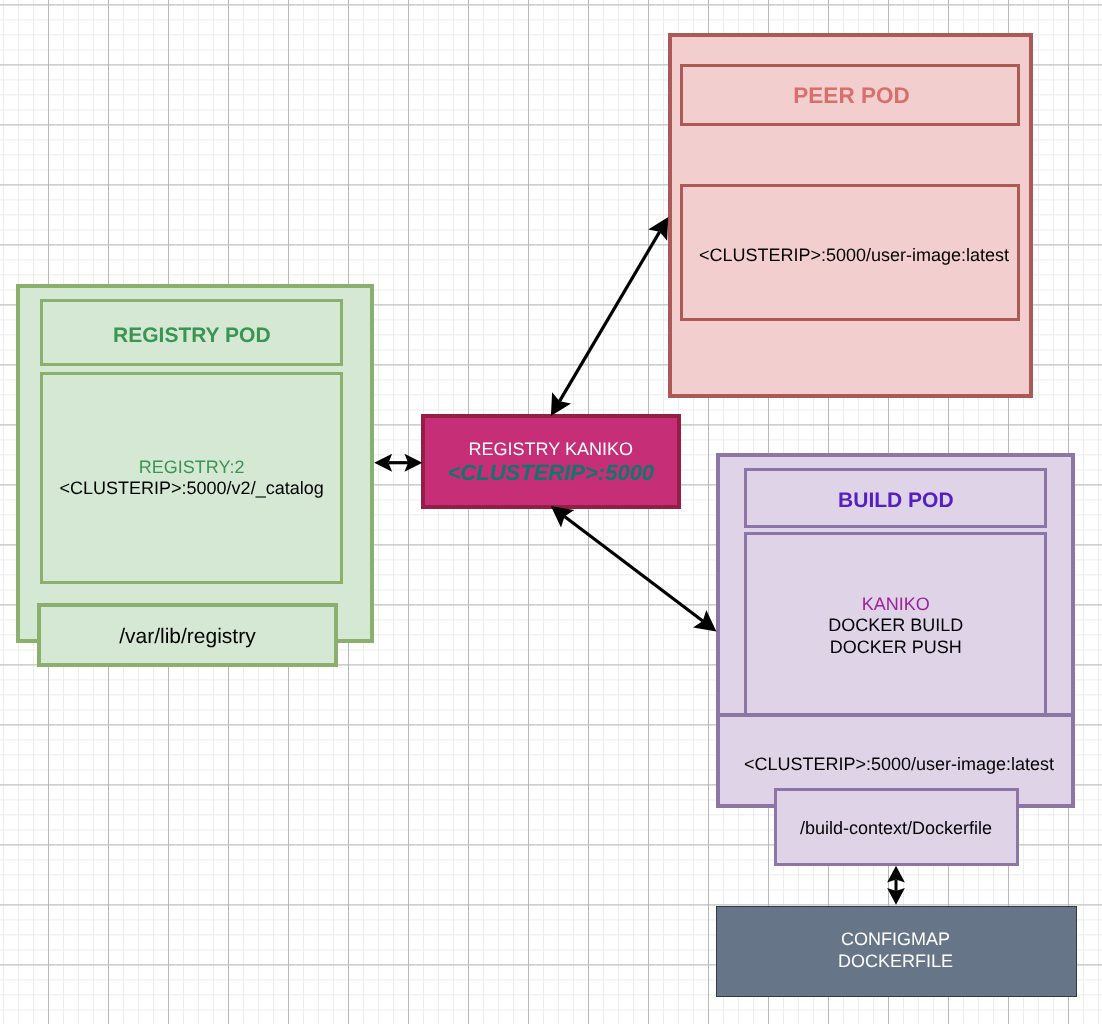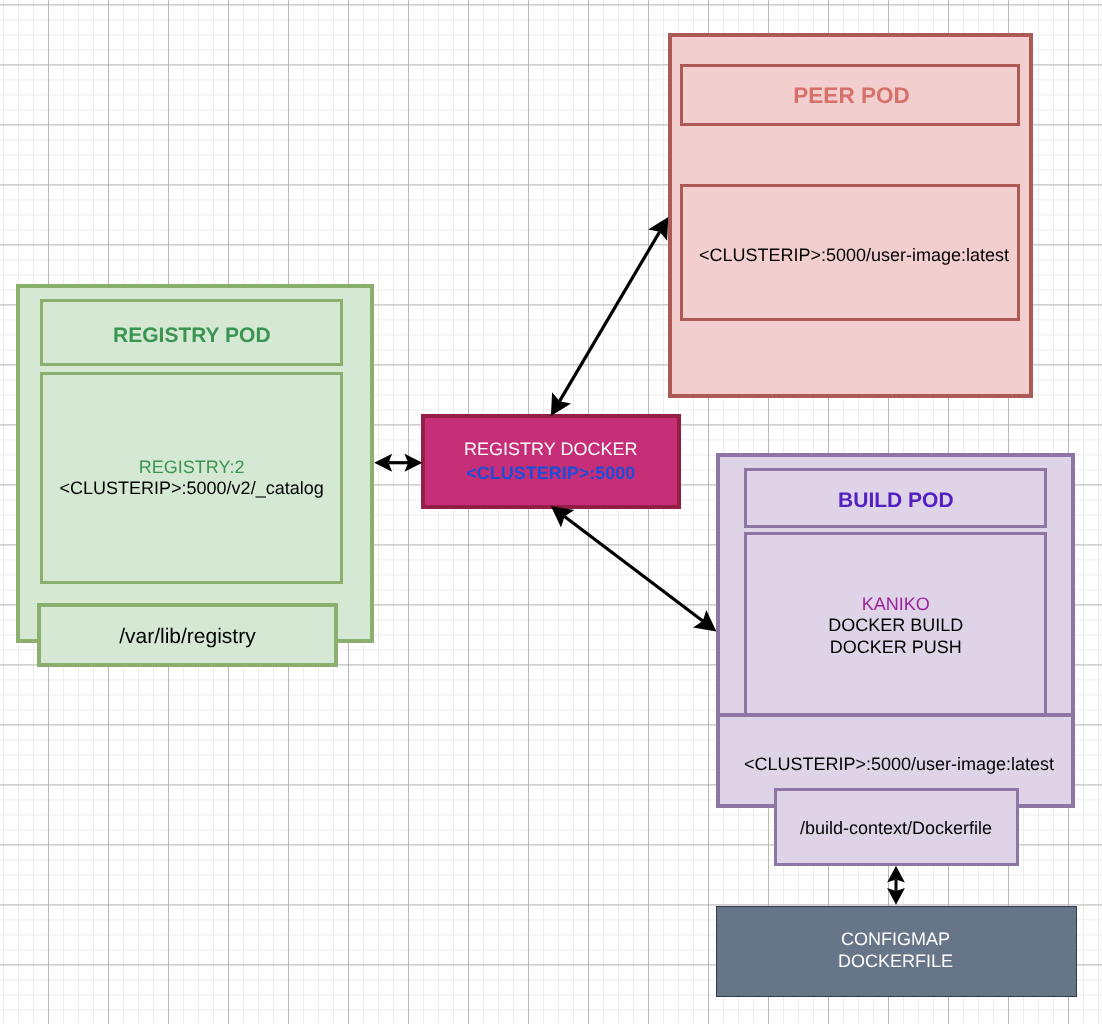--- a/index.html
+++ b/index.html
@@ -48,22 +48,22 @@
   <div class="box" style="left:680px;top:64px;width:339.5px;height:61.5px;background:#f2cece;border:3px solid #ad5a56;z-index:3;"></div>
   <div class="lbl" style="left:551.5px;top:83.2px;width:600px;z-index:6;">
       <span style="font-size:22.5px;font-weight:bold;color:#d7706a;line-height:26px;">PEER POD</span>
     </div>
   <div class="box" style="left:680px;top:183.8px;width:339.5px;height:137px;background:#f2cece;border:3px solid #ad5a56;z-index:3;"></div>
   <div class="lbl" style="left:554.0px;top:244.9px;width:600px;z-index:6;">
       <span style="font-size:18px;font-weight:normal;color:#000000;line-height:21.5px;">&lt;CLUSTERIP&gt;:5000/user-image:latest</span>
     </div>
   <div class="box" style="left:420.5px;top:413.5px;width:260px;height:95px;background:#c62f77;border:4px solid #951e46;z-index:6;"></div>
   <div class="lbl" style="left:250.79999999999995px;top:436.5px;width:600px;z-index:7;">
-      <span style="font-size:18px;font-weight:normal;color:#ffffff;line-height:24px;">REGISTRY DOCKER</span>
-      <span style="font-size:18px;font-weight:bold;color:#1d4ed8;line-height:24px;">&lt;CLUSTERIP&gt;:5000</span>
+      <span style="font-size:18px;font-weight:normal;color:#ffffff;line-height:24px;">REGISTRY KANIKO</span>
+      <span style="font-size:22px;font-weight:bold;color:#0f766e;line-height:24px;font-style:italic;">&lt;CLUSTERIP&gt;:5000</span>
     </div>
   <div class="box" style="left:715.9px;top:452.5px;width:359.3px;height:355px;background:#dfd3e8;border:4px solid #8d76a5;z-index:2;"></div>
   <div class="box" style="left:743.5px;top:468px;width:303.5px;height:60px;background:#dfd3e8;border:3px solid #8d76a5;z-index:3;"></div>
   <div class="lbl" style="left:595.8px;top:487.8px;width:600px;z-index:6;">
       <span style="font-size:21px;font-weight:bold;color:#5420c4;line-height:25px;">BUILD POD</span>
     </div>
   <div class="box" style="left:743.5px;top:532px;width:303.5px;height:184.6px;background:#dfd3e8;border:3px solid #8d76a5;z-index:3;"></div>
   <div class="lbl" style="left:595.8px;top:593.9px;width:600px;z-index:6;">
       <span style="font-size:18px;font-weight:normal;color:#9c2399;line-height:21.5px;">KANIKO</span>
       <span style="font-size:18px;font-weight:normal;color:#000000;line-height:21.5px;">DOCKER BUILD</span>

